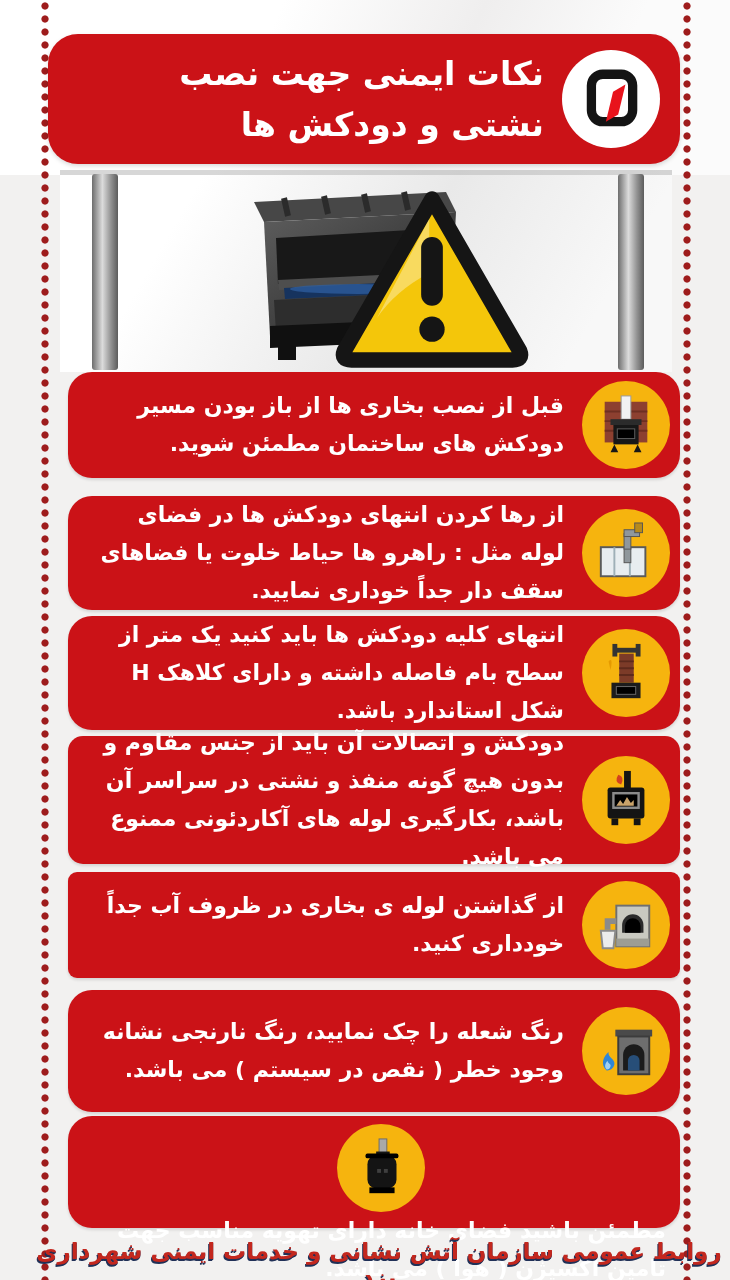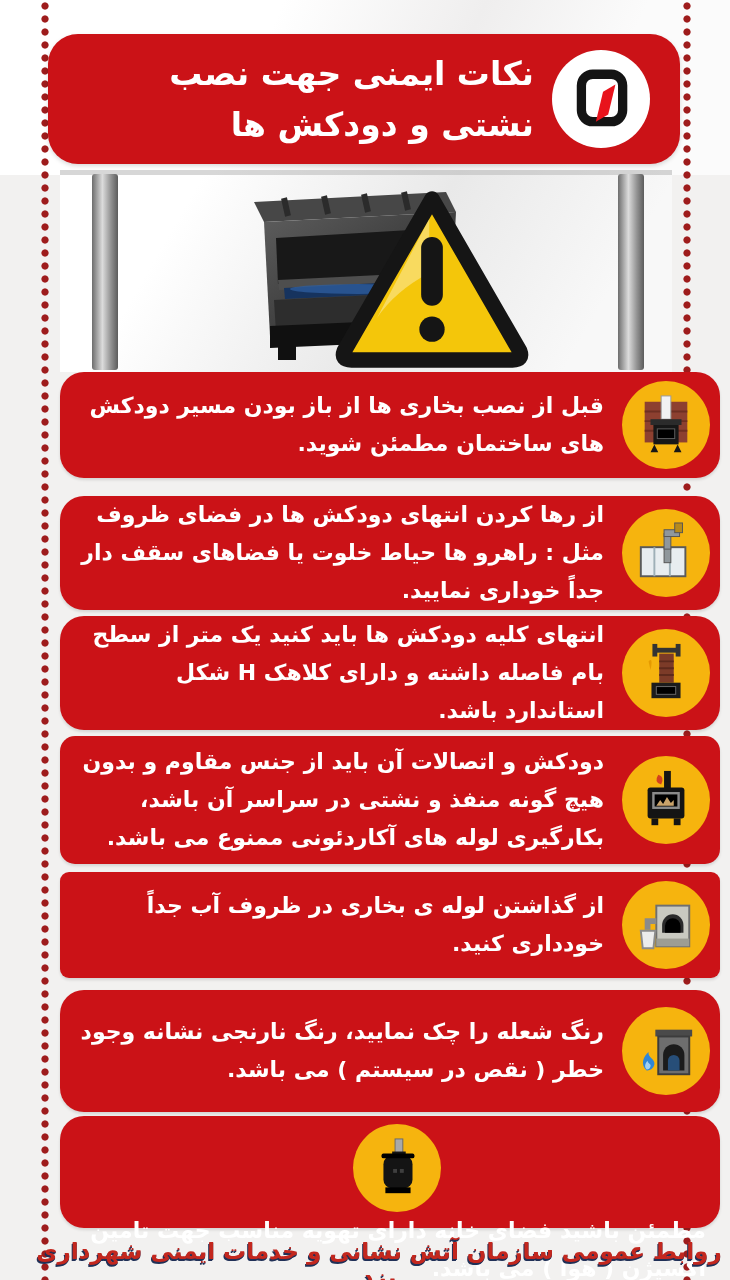--- a/index.html
+++ b/index.html
@@ -12,38 +12,38 @@
     background:linear-gradient(115deg,#ffffff 35%,#efeeee 60%,#fbfbfb 80%);}
   
   .dots{position:absolute;top:0;width:10px;height:1280px;
     background-image:radial-gradient(circle at 5px 6px,#9e1c1c 3.2px,rgba(0,0,0,0) 4px);
     background-size:10px 13px;background-repeat:repeat-y;}
   .dots-left{left:40px;}
   .dots-right{left:682px;}
   
   .header{position:absolute;left:48px;top:34px;width:632px;height:130px;
     background:#cb1217;border-radius:30px;display:flex;align-items:center;
-    direction:rtl;padding:0 30px;box-sizing:border-box;z-index:5;
+    direction:rtl;padding:0 20px;box-sizing:border-box;z-index:5;
     box-shadow:0 2px 4px rgba(0,0,0,.15);}
   .logo{width:98px;height:98px;border-radius:50%;background:#fff;flex:0 0 98px;
     display:flex;align-items:center;justify-content:center;margin-left:18px;}
   .title{flex:1;text-align:right;color:#fff;font-weight:bold;
     font-size:33px;line-height:1.55;padding-left:6px;}
   
   .hero{position:absolute;left:60px;top:170px;width:612px;height:202px;
     background:linear-gradient(120deg,#ffffff 20%,#e9e9e9 55%,#f8f8f8 85%);}
   .hero-topline{position:absolute;top:0;left:0;right:0;height:5px;background:#bdbdbd;opacity:.6;}
   .pole{position:absolute;top:4px;bottom:2px;width:26px;border-radius:3px;
     background:linear-gradient(90deg,#6d6d6d,#dcdcdc 40%,#949494 72%,#5c5c5c);}
   .pole-left{left:32px;}
   .pole-right{right:28px;}
   .heater-img{position:absolute;left:160px;top:6px;}
   .warning{position:absolute;left:268px;top:16px;}
   
-  .card{position:absolute;left:60px;width:660px;background:#cb1217;border-radius:24px;
+  .card{position:absolute;left:68px;width:612px;background:#cb1217;border-radius:24px;
     display:flex;align-items:center;direction:rtl;padding:8px 10px;box-sizing:border-box;
     z-index:4;box-shadow:0 2px 3px rgba(0,0,0,.12);}
   .icon-circle{width:88px;height:88px;border-radius:50%;background:#f6b40e;
     flex:0 0 88px;display:flex;align-items:center;justify-content:center;margin-left:14px;}
   .tip-text{flex:1;color:#ffffff;font-weight:bold;font-size:22px;line-height:1.72;
     text-align:right;padding:0 4px 0 10px;}
   
   .footer{position:absolute;left:0;right:0;top:1238px;text-align:center;direction:rtl;
     font-size:23px;font-weight:bold;color:#c3271e;
     text-shadow:-1px 2px 0 #203057,0 1px 0 #203057;z-index:5;padding-left:28px;}
@@ -118,21 +118,21 @@
     <div class="icon-circle">
       <svg width="62" height="62" viewBox="0 0 64 64">
         <rect x="6" y="26" width="46" height="30" fill="#e8edf0" stroke="#5a5a5a" stroke-width="2"></rect>
         <path d="M20 26v30M36 26v30" stroke="#9fb0b8" stroke-width="2"></path>
         <rect x="30" y="26" width="7" height="16" fill="#8f979c" stroke="#555"></rect>
         <rect x="30" y="12" width="7" height="16" fill="#8f979c" stroke="#555"></rect>
         <rect x="30" y="8" width="16" height="7" fill="#8f979c" stroke="#555"></rect>
         <rect x="41" y="1" width="8" height="10" fill="#b78a1c" stroke="#555"></rect>
       </svg>
     </div>
-    <div class="tip-text">از رها کردن انتهای دودکش ها در فضای ظروف مثل : راهرو ها حیاط خلوت یا فضاهای سقف دار جداً خوداری نمایید.</div>
+    <div class="tip-text">از رها کردن انتهای دودکش ها در فضای لوله مثل : راهرو ها حیاط خلوت یا فضاهای سقف دار جداً خوداری نمایید.</div>
   </div>
 
   <div class="card" style="top:616px;height:114px;">
     <div class="icon-circle">
       <svg width="62" height="62" viewBox="0 0 64 64">
         <rect x="18" y="2" width="5" height="13" fill="#333"></rect>
         <rect x="42" y="2" width="5" height="13" fill="#333"></rect>
         <rect x="20" y="6" width="25" height="5" fill="#333"></rect>
         <rect x="25" y="12" width="15" height="30" fill="#7c3b28"></rect>
         <path d="M25 20h15M25 27h15M25 34h15" stroke="#5d2a1c" stroke-width="2"></path>

